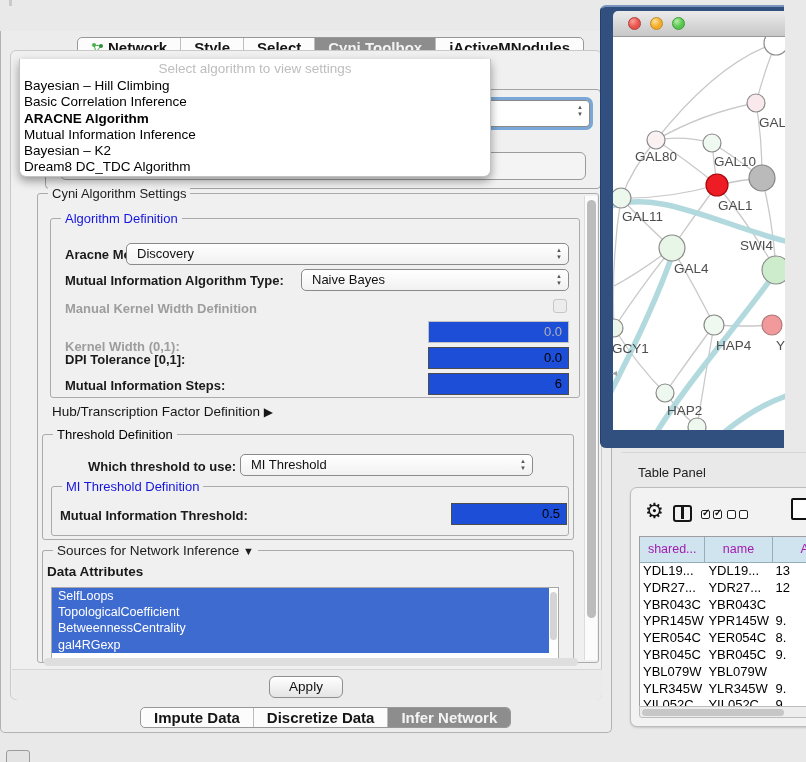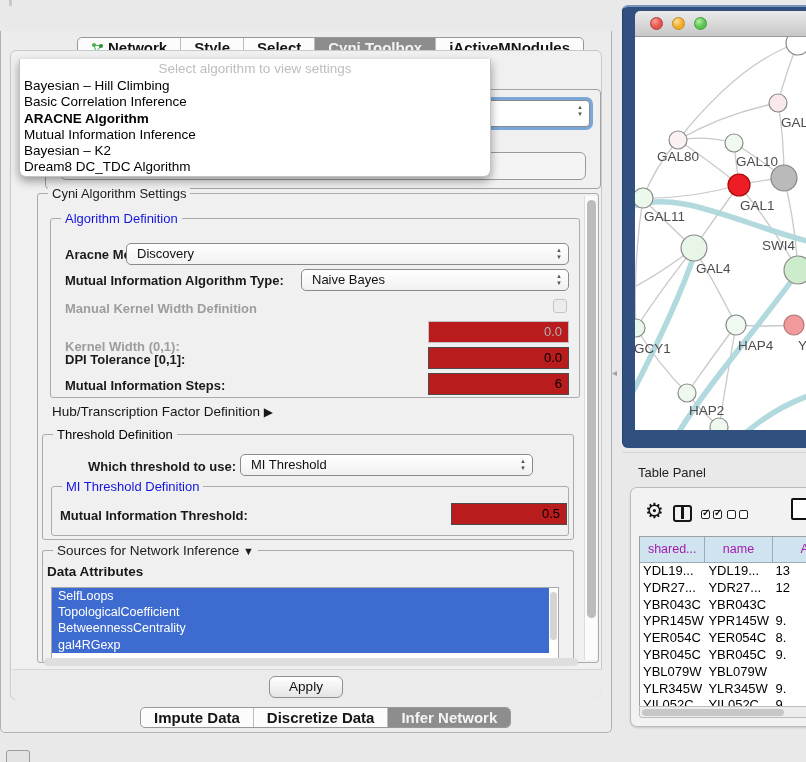--- a/index.html
+++ b/index.html
@@ -57,21 +57,21 @@
   .group-title { position:absolute; top:-8px; left:10px; background:#f0f0f0;
     padding:0 4px; font-size:13px; white-space:nowrap; }
   .t-black { color:#1c1c1c; }
   .t-blue  { color:#1414dd; }
   .t-green { color:#000000; }
 
   .flabel { position:absolute; font-size:13px; font-weight:bold; color:#1a1a1a; white-space:nowrap; }
   .flabel.dis { color:#9d9d9d; }
   .combo { position:absolute; background:linear-gradient(#ffffff,#f1f1f1); border:1px solid #8a8a8a;
     border-radius:5px; height:22px; font-size:13px; color:#111; line-height:20px; padding-left:10px; }
-  .tinput { position:absolute; background:#b91c1c; height:22px; font-size:13px;
+  .tinput { position:absolute; background:#1d4ed8; height:22px; font-size:13px;
     text-align:right; padding-right:6px; line-height:20px; }
   .tinput.en { border:1.5px solid #4c4c4c; color:#000; }
   .tinput.dis { border:1px solid #c2c2c2; color:#b2b2b2; }
   .checkbox { position:absolute; width:14px; height:14px; border:1px solid #c6c6c6;
     border-radius:3px; background:#ececec; }
 
   
   #set-scroll { left:546px; top:2px; width:13px; height:464px; background:#fbfbfb; border-left:1px solid #dcdcdc; }
   #set-thumb { position:absolute; left:2px; top:4px; width:9px; height:418px; background:#bcbcbc; border-radius:5px; }
 
@@ -89,21 +89,21 @@
   #apply-strip { left:1px; top:618px; width:590px; height:31px; background:#ebebeb;
     border-top:1px solid #d6d6d6; border-radius:0 0 6px 6px; }
   #apply-btn { left:258px; top:625px; width:74px; height:22px; background:linear-gradient(#ffffff,#e4e4e4);
     border:1px solid #8f8f8f; border-radius:6px; font-size:13.5px; color:#111;
     text-align:center; line-height:20px; }
 
   #mini-btn { left:6px; top:750px; width:24px; height:16px; background:#e3e3e3;
     border:1px solid #9c9c9c; border-radius:3px; }
 
   
-  #net-frame { left:622px; top:5px; width:184px; height:443px; background:#32507f;
+  #net-frame { left:600px; top:5px; width:184px; height:443px; background:#32507f;
     border-top:2px solid #7a95bd; border-left:1px solid #24406b; border-radius:6px 0 0 6px; }
   #net-titlebar { position:absolute; left:12px; top:4px; width:172px; height:26px;
     background:linear-gradient(#ebebeb,#c7c7c7); border-bottom:1px solid #9a9a9a; border-radius:5px 0 0 0; }
   .light { position:absolute; top:6px; width:13px; height:13px; border-radius:50%; }
   #light-red   { left:15px; background:radial-gradient(circle at 35% 30%, #ff9d96, #e5544d 55%); border:1px solid #ad3b36; }
   #light-yellow{ left:37px; background:radial-gradient(circle at 35% 30%, #ffe098, #f2ab27 55%); border:1px solid #c08820; }
   #light-green { left:59px; background:radial-gradient(circle at 35% 30%, #b4f0a5, #57c54e 55%); border:1px solid #3e9b36; }
   #net-canvas { position:absolute; left:12px; top:30px; width:172px; height:393px; background:#fff; overflow:hidden; }
   #splitter-arrow { left:612px; top:367px; font-size:10px; color:#a3a3a3; }
 

